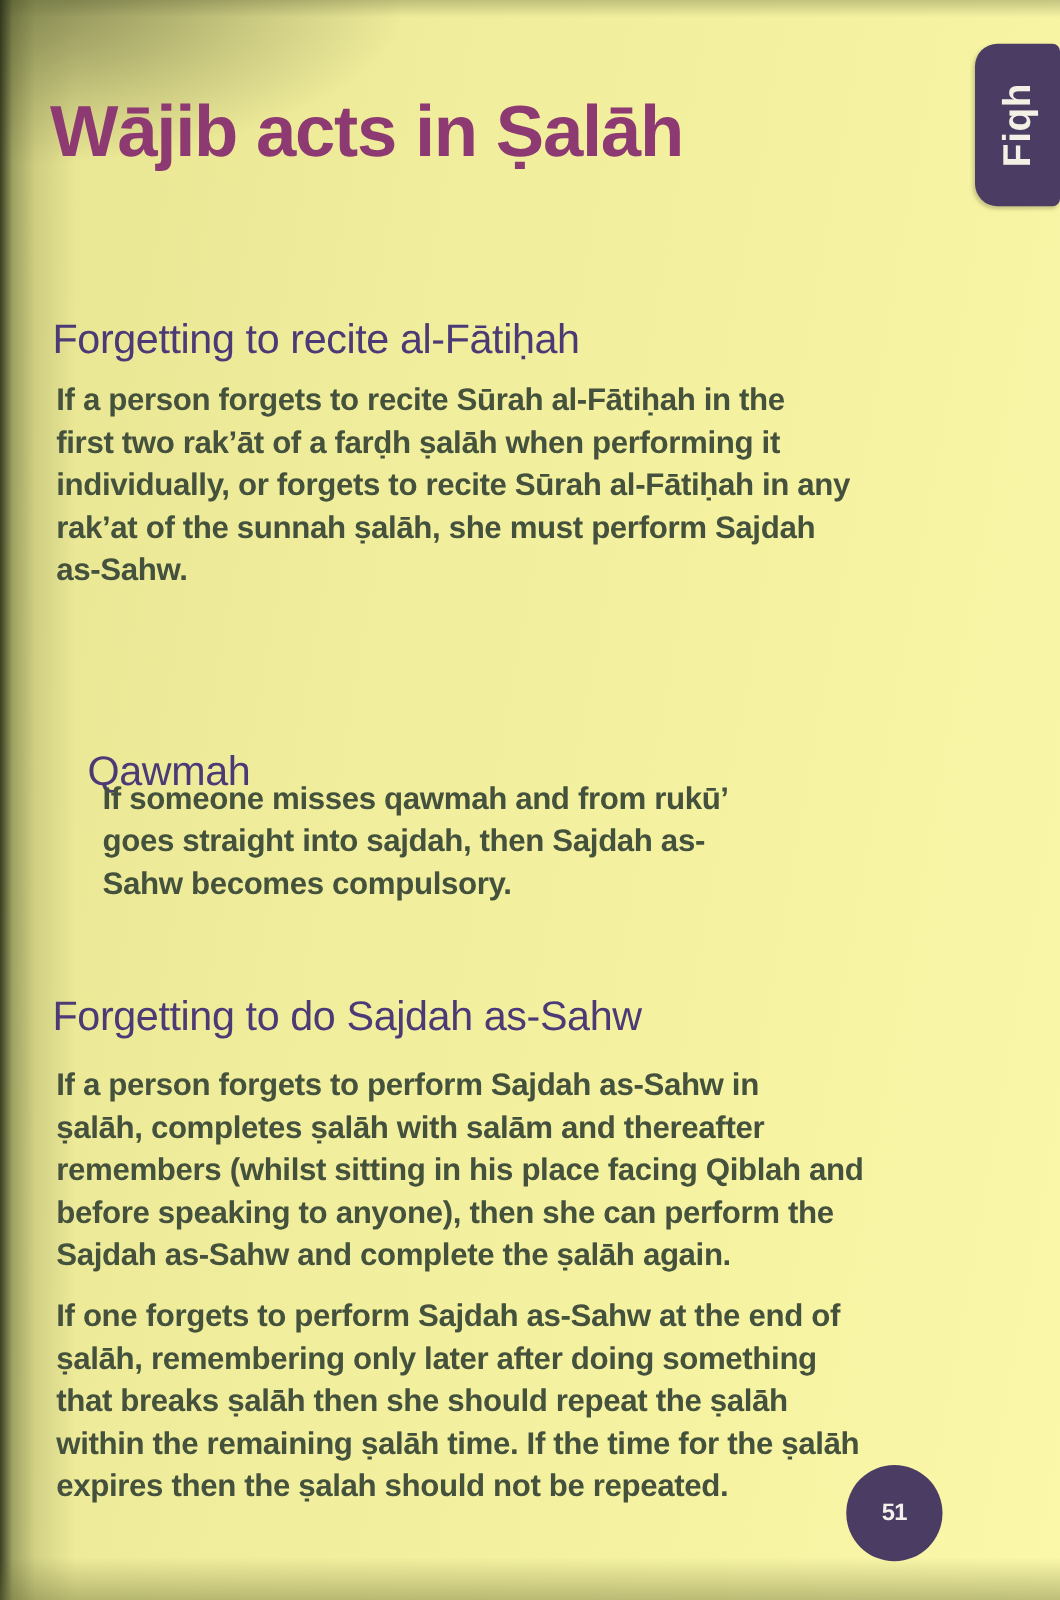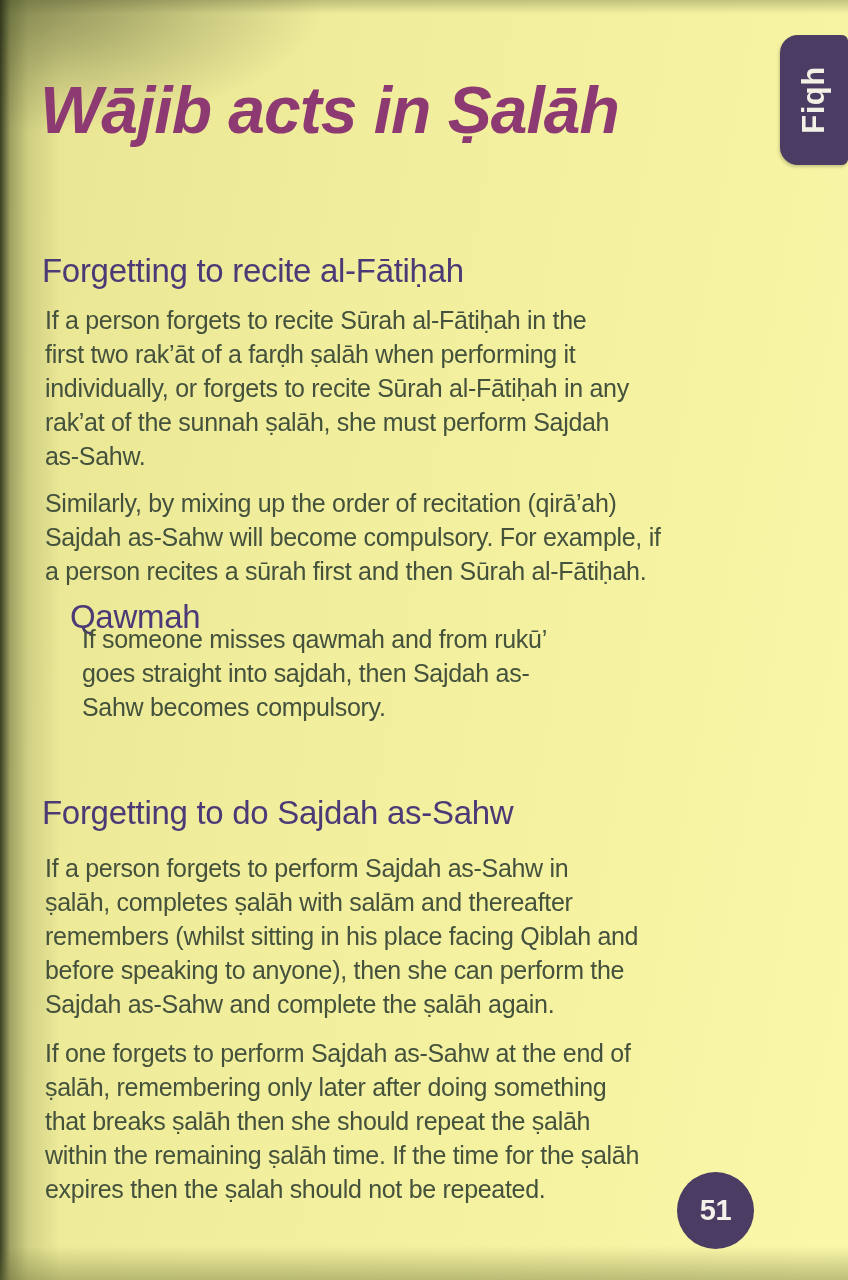--- a/index.html
+++ b/index.html
@@ -44,54 +44,53 @@
     box-shadow: -1px 2px 3px rgba(60,60,30,0.25);
   }
   .chapter-tab .vtext {
     transform: rotate(-90deg);
     color: #f3f0e6;
     font-size: 31px; font-weight: bold; letter-spacing: 0.5px;
     white-space: nowrap;
   }
   .page-title {
     position: absolute; left: 40px; top: 72px; margin: 0;
-    font-size: 66px; font-weight: bold; letter-spacing: -1px;
+    font-size: 58px; font-weight: bold; letter-spacing: -1px;
     color: #8d3a73;
     white-space: nowrap;
-    font-style: italic;
   }
   .section-heading {
     position: absolute; margin: 0; left: 42px;
     font-size: 33px; font-weight: normal; letter-spacing: -0.3px;
     color: #4b3a76;
     white-space: nowrap;
   }
   .h1 { top: 252px; }
   .h2 { top: 598px; margin-left: 28px; }
   .h3 { top: 794px; }
   .body-para {
     position: absolute; margin: 0; left: 45px;
-    font-size: 25px; font-weight: normal; letter-spacing: -0.3px;
+    font-size: 25px; font-weight: bold; letter-spacing: -0.3px;
     line-height: 34px;
     color: #44513c;
     white-space: pre-line;
   }
   .p1 { top: 303px; }
   .p2 { top: 486px; }
   .p3 { top: 622px; left: 55px; margin-left: 27px; }
   .p4 { top: 851px; }
   .p5 { top: 1036px; }
   .page-number-badge {
     position: absolute; left: 677px; top: 1172px;
     width: 77px; height: 77px; border-radius: 50%;
     background: #4a3c63;
     display: flex; align-items: center; justify-content: center;
   }
   .page-number-badge span {
-    color: #f4f1ea; font-size: 29px; font-weight: bold; letter-spacing: -0.5px;
+    color: #f4f1ea; font-size: 19px; font-weight: bold; letter-spacing: -0.5px;
   }
 </style>
 </head>
 <body>
 
 <div class="page">
 
   <div class="shadow-corner-tl"></div>
   <div class="shadow-top"></div>
   <div class="shadow-left"></div>
@@ -102,23 +101,20 @@
   </div>
 
   <h1 class="page-title">Wājib acts in Ṣalāh</h1>
 
   <h2 class="section-heading h1">Forgetting to recite al-Fātiḥah</h2>
   <p class="body-para p1">If a person forgets to recite Sūrah al-Fātiḥah in the
 first two rak’āt of a farḍh ṣalāh when performing it
 individually, or forgets to recite Sūrah al-Fātiḥah in any
 rak’at of the sunnah ṣalāh, she must perform Sajdah
 as-Sahw.</p>
-  <p class="body-para p2">Similarly, by mixing up the order of recitation (qirā’ah)
-Sajdah as-Sahw will become compulsory. For example, if
-a person recites a sūrah first and then Sūrah al-Fātiḥah.</p>
 
   <h2 class="section-heading h2">Qawmah</h2>
   <p class="body-para p3">If someone misses qawmah and from rukū’
 goes straight into sajdah, then Sajdah as-
 Sahw becomes compulsory.</p>
 
   <h2 class="section-heading h3">Forgetting to do Sajdah as-Sahw</h2>
   <p class="body-para p5">If one forgets to perform Sajdah as-Sahw at the end of
 ṣalāh, remembering only later after doing something
 that breaks ṣalāh then she should repeat the ṣalāh

